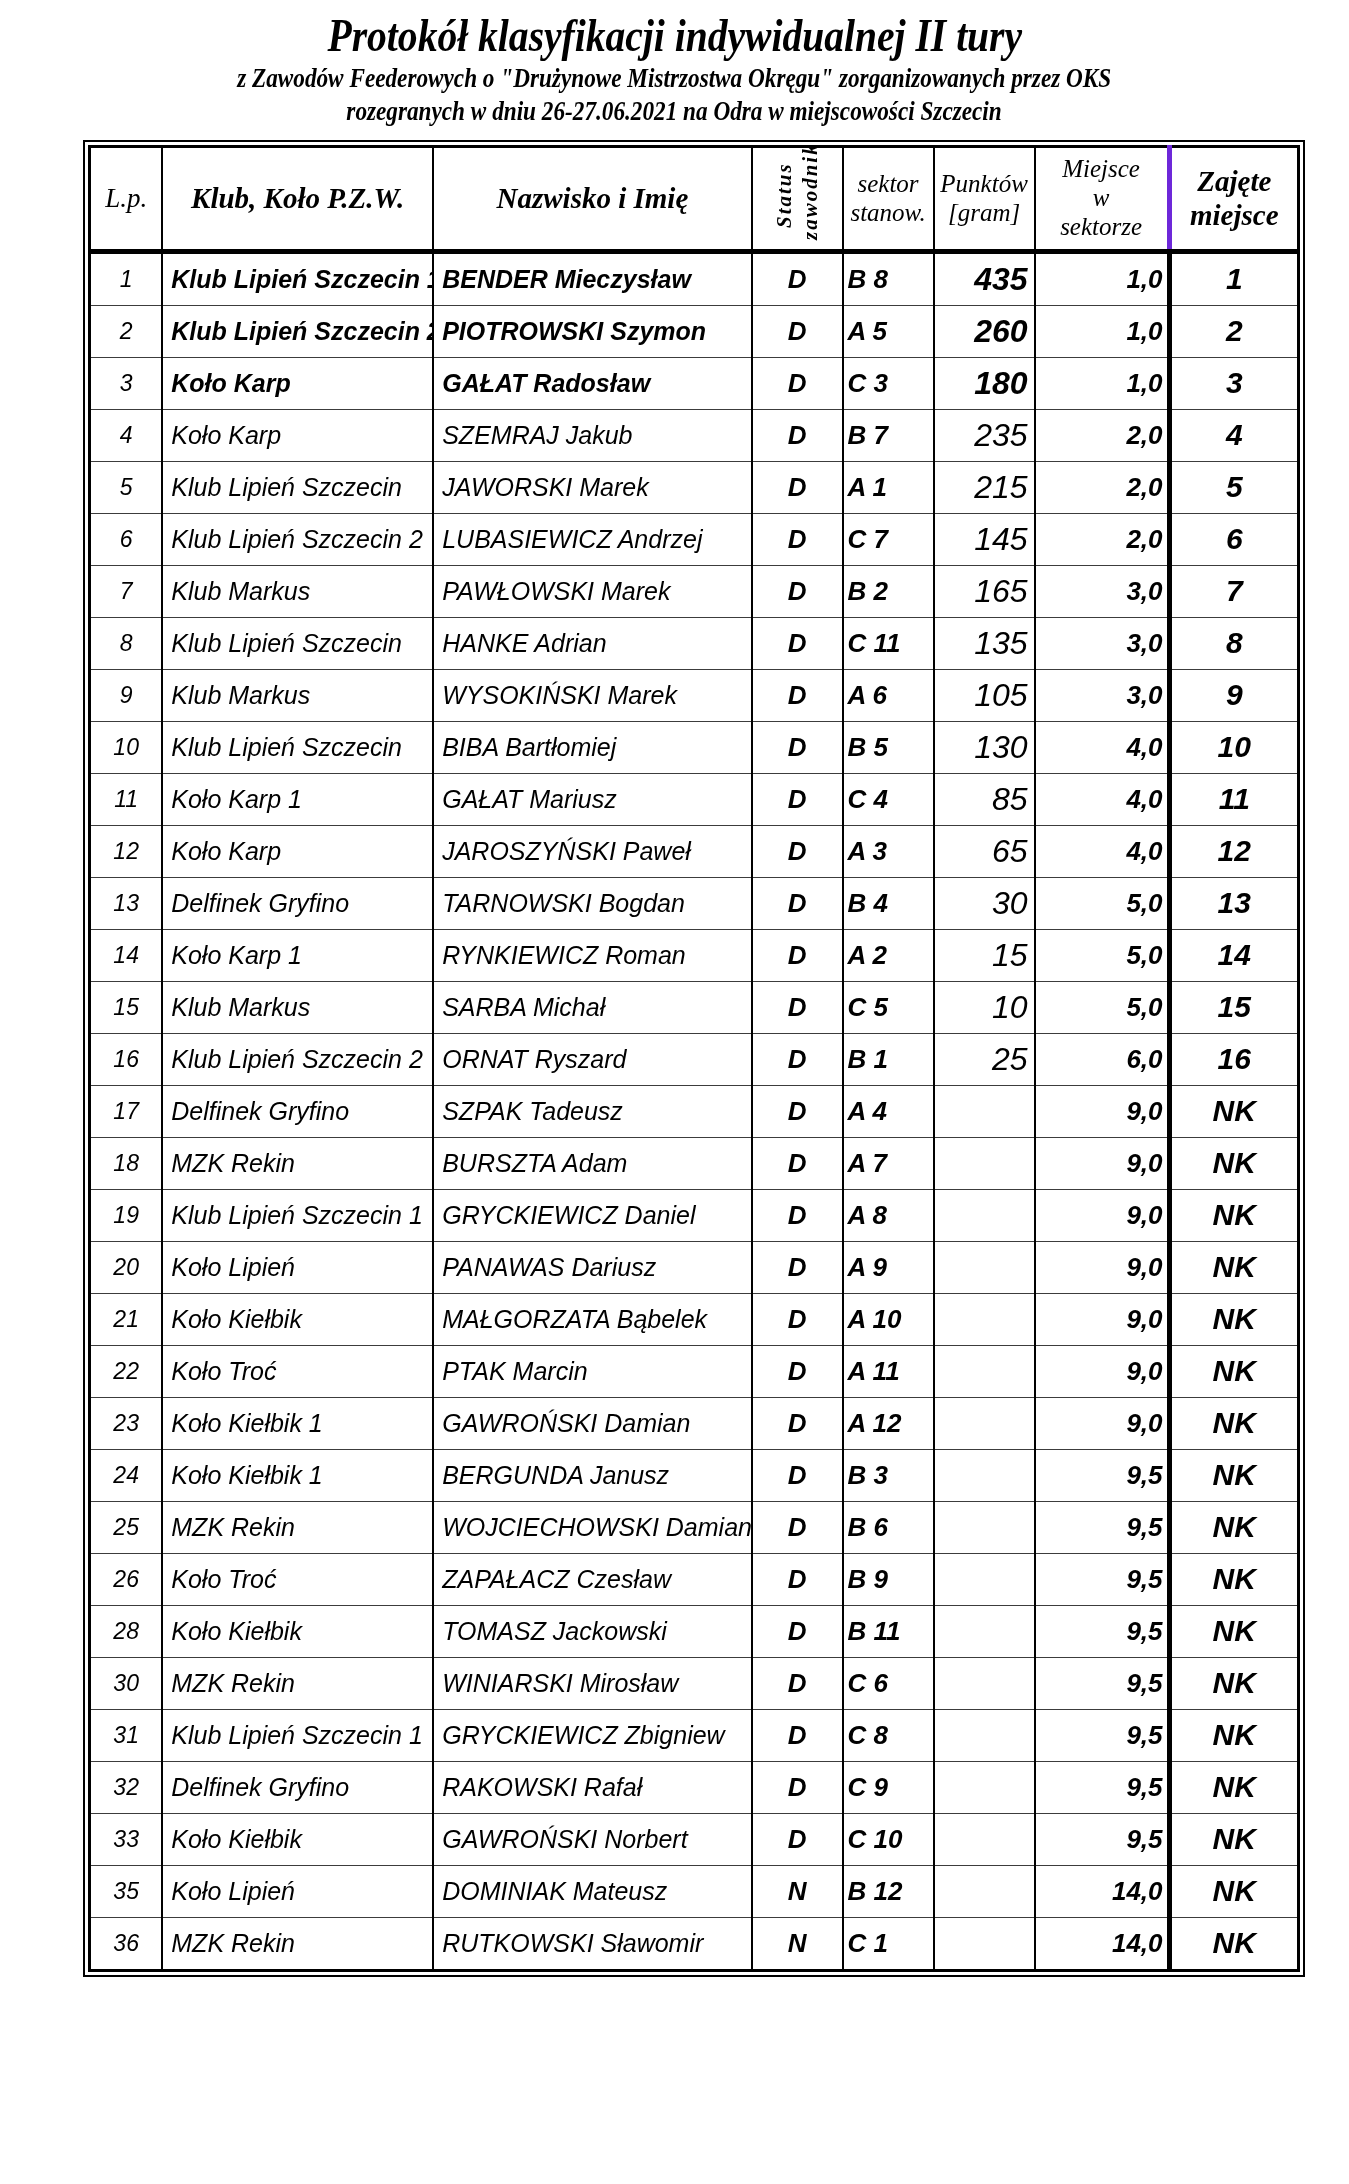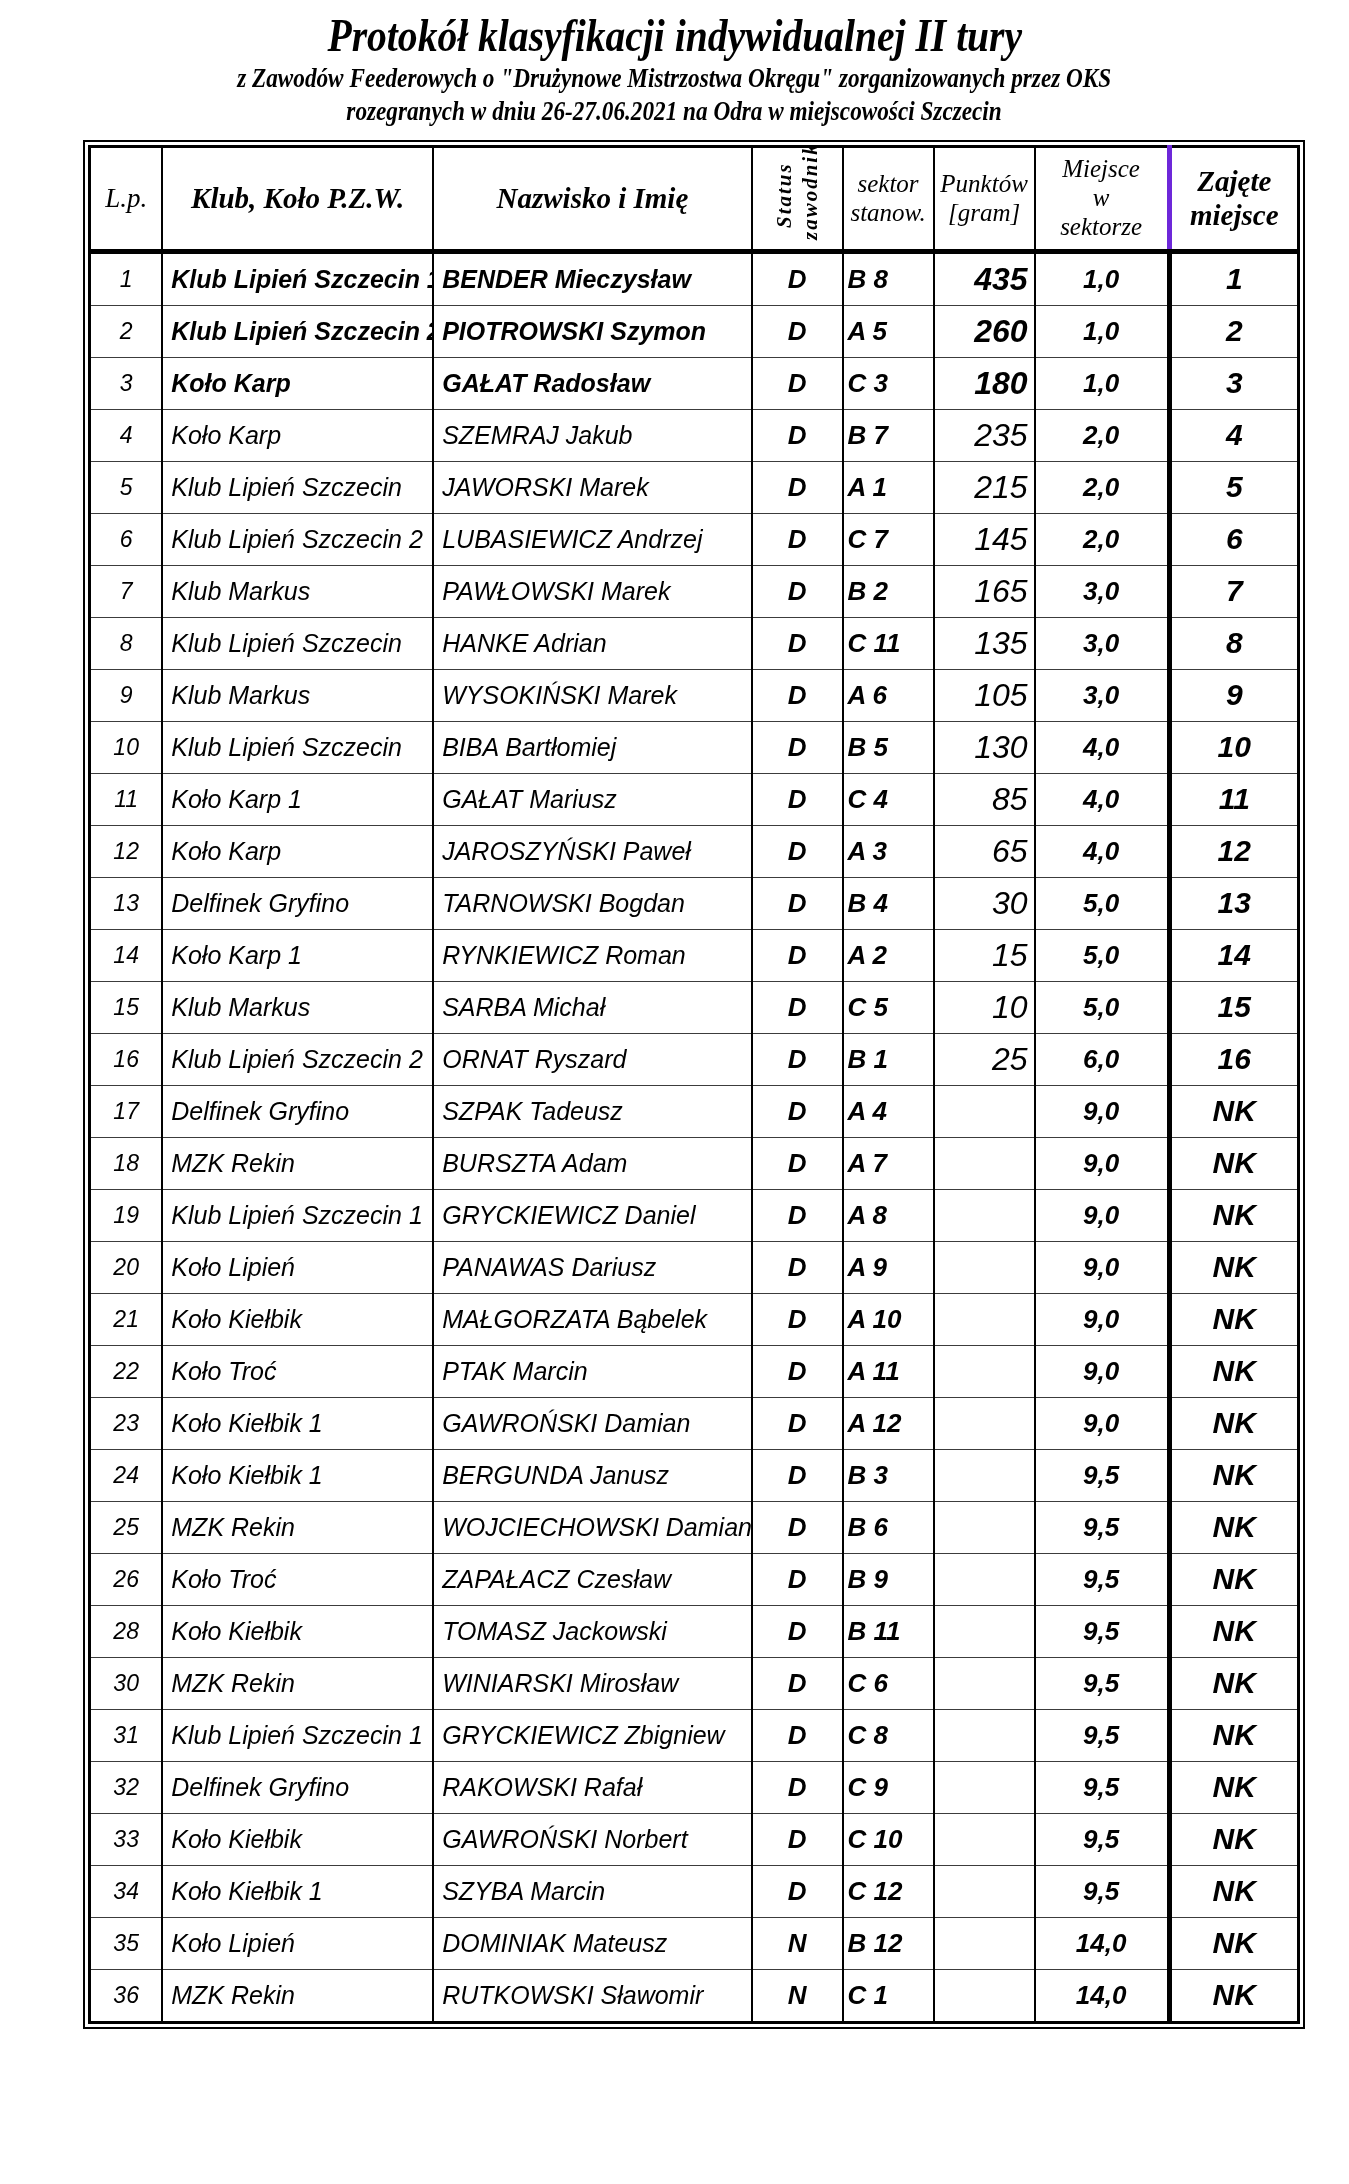--- a/index.html
+++ b/index.html
@@ -105,21 +105,21 @@
     vertical-align: middle;
     padding: 0 4px;
     overflow: hidden;
     white-space: nowrap;
   }
   td.c-lp { text-align: center; font-size: 23px; }
   td.c-club, td.c-name { text-align: left; padding-left: 8px; }
   td.c-status { text-align: center; font-weight: bold; font-size: 26px; }
   td.c-sector { text-align: left; font-weight: bold; font-size: 26px; }
   td.c-points { text-align: right; padding-right: 6px; font-size: 32px; }
-  td.c-sector-place { text-align: center; font-weight: bold; font-size: 26px; }
+  td.c-sector-place { text-align: right; font-weight: bold; font-size: 26px; }
   td.c-final {
     text-align: center;
     font-weight: bold;
     font-size: 30px;
     border-left: 5px solid #000;
   }
   tr.podium td.c-club,
   tr.podium td.c-name,
   tr.podium td.c-points { font-weight: bold; }
 </style>
@@ -465,30 +465,20 @@
     <td class="c-lp">33</td>
     <td class="c-club">Koło Kiełbik</td>
     <td class="c-name">GAWROŃSKI Norbert</td>
     <td class="c-status">D</td>
     <td class="c-sector">C 10</td>
     <td class="c-points"></td>
     <td class="c-sector-place">9,5</td>
     <td class="c-final">NK</td>
   </tr>
           <tr>
-    <td class="c-lp">34</td>
-    <td class="c-club">Koło Kiełbik 1</td>
-    <td class="c-name">SZYBA Marcin</td>
-    <td class="c-status">D</td>
-    <td class="c-sector">C 12</td>
-    <td class="c-points"></td>
-    <td class="c-sector-place">9,5</td>
-    <td class="c-final">NK</td>
-  </tr>
-          <tr>
     <td class="c-lp">35</td>
     <td class="c-club">Koło Lipień</td>
     <td class="c-name">DOMINIAK Mateusz</td>
     <td class="c-status">N</td>
     <td class="c-sector">B 12</td>
     <td class="c-points"></td>
     <td class="c-sector-place">14,0</td>
     <td class="c-final">NK</td>
   </tr>
           <tr>

